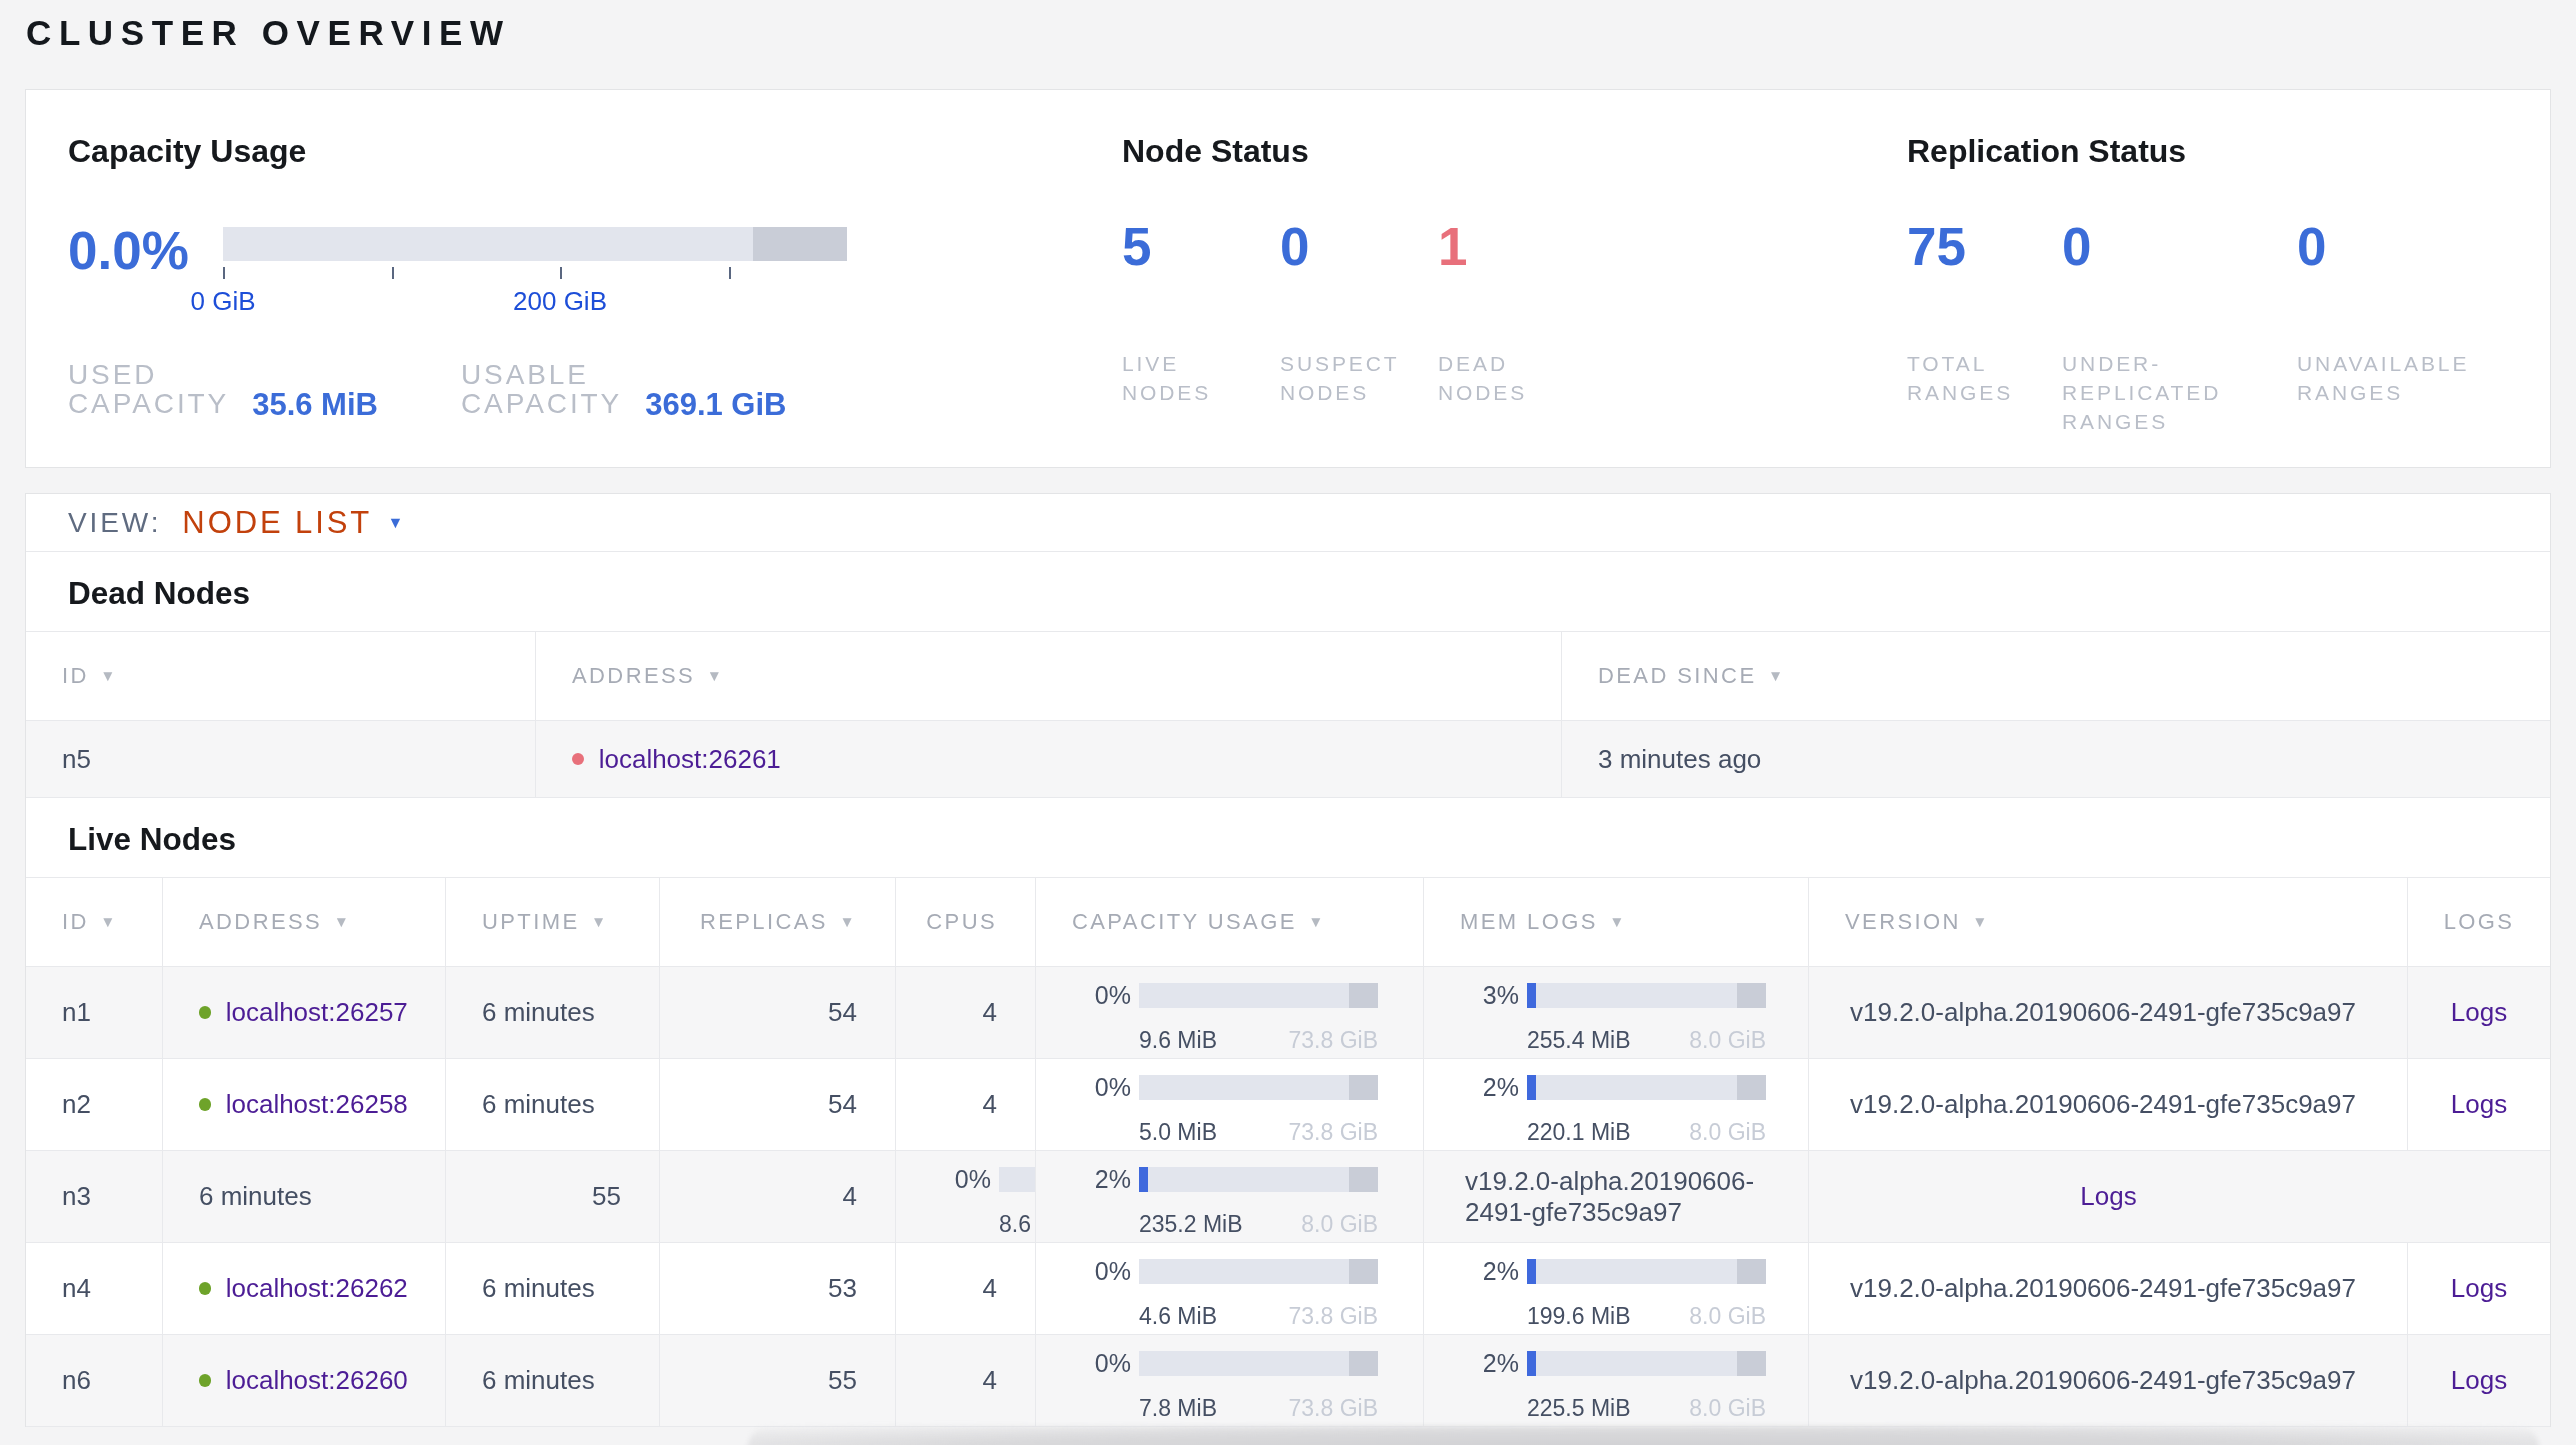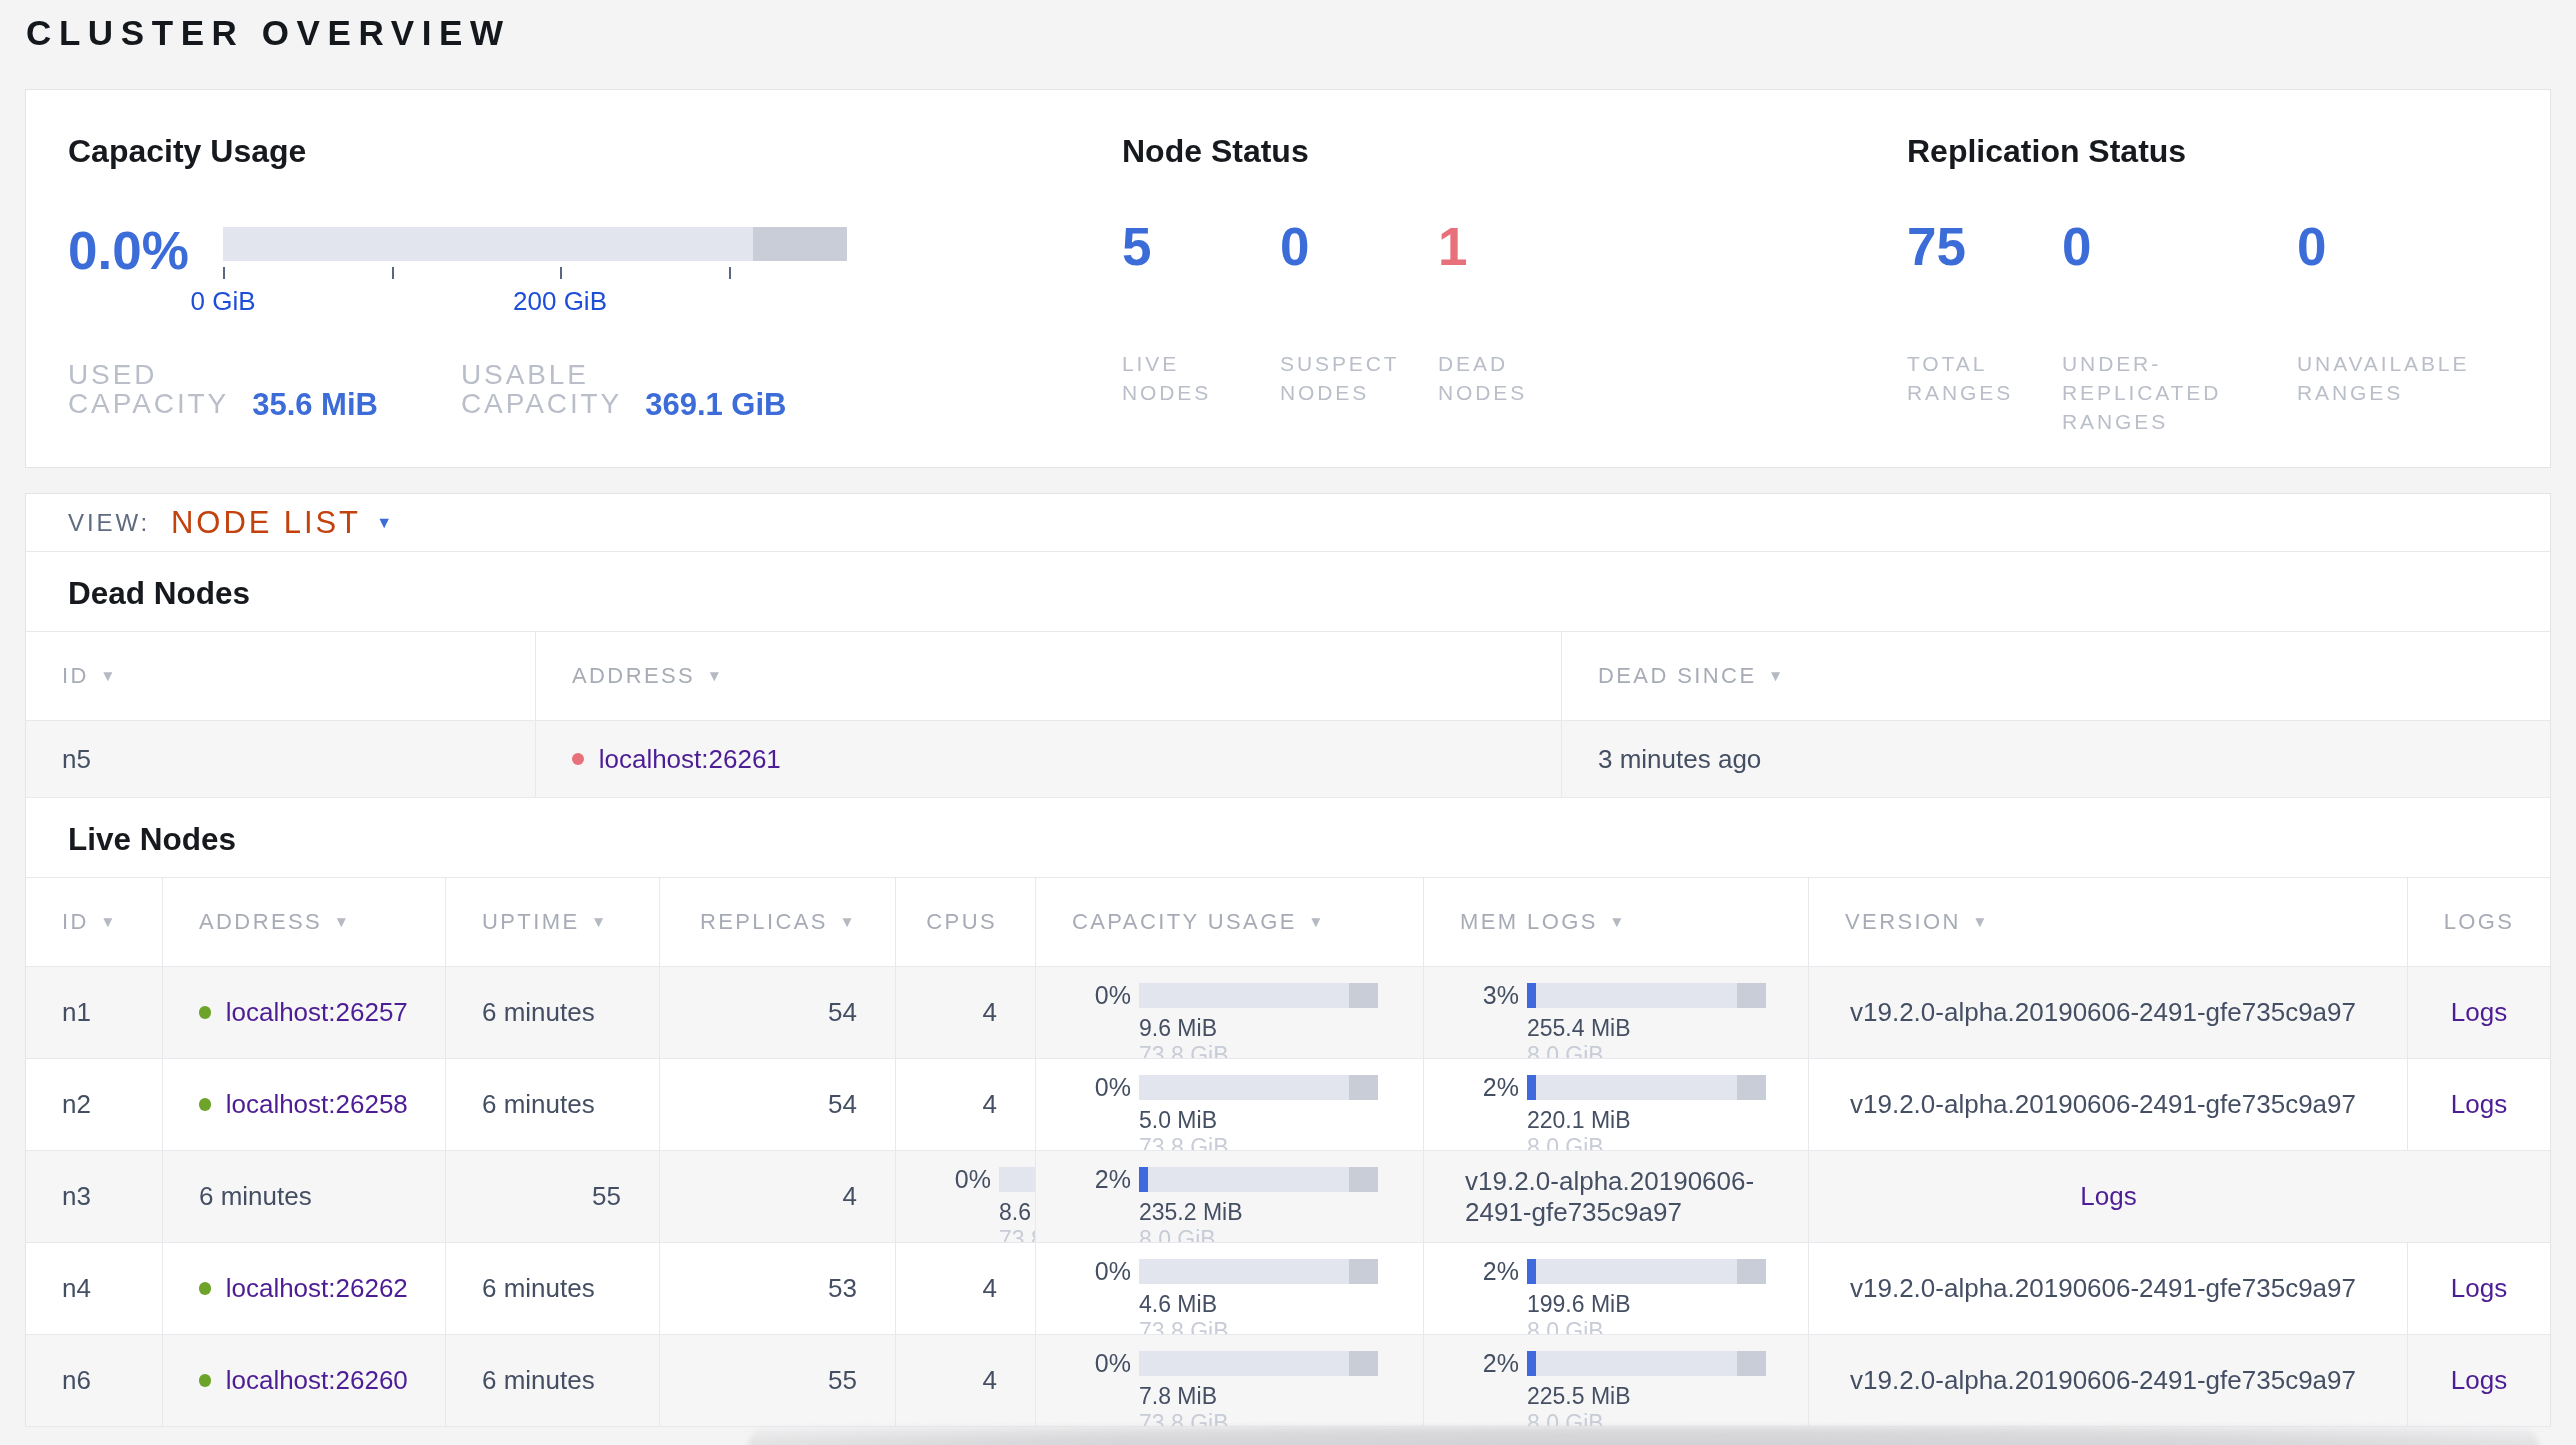--- a/index.html
+++ b/index.html
@@ -67,21 +67,21 @@
 
   
   .panel {
     position:absolute; left:25px; top:493px; width:2526px;
     background:#ffffff; border:1px solid #e3e4e6; border-bottom:none;
   }
   .view-bar {
     height:58px; border-bottom:1px solid #e8e9ec;
     display:flex; align-items:center; padding-left:42px;
   }
-  .view-label { font-size:24px; letter-spacing:2.9px; color:#5f6b80; }
+  .view-label { font-size:28px; letter-spacing:2.9px; color:#5f6b80; }
   .view-select { display:flex; align-items:center; margin-left:21px; cursor:pointer; }
   .view-value { font-size:31px; letter-spacing:2.9px; color:#c2410c; }
   .view-caret { font-size:16px; color:#3b6cd8; margin-left:15.3px; }
 
   .table-heading {
     font-size:31.5px; font-weight:700; color:#16191d;
     padding:23px 0 19px 42px;
   }
 
   
@@ -118,21 +118,21 @@
   .dot-dead { background:#e8707b; }
   a.link { color:#4c1d95; text-decoration:none; cursor:pointer; }
 
   
   .td.bar-cell { flex-direction:column; align-items:flex-start; justify-content:flex-start; padding-top:14.3px; padding-left:42px; }
   .mini-top { display:flex; align-items:center; }
   .mini-pct { width:53px; text-align:right; font-size:25px; color:#454f63; margin-right:7.6px; }
   .mini-bar { position:relative; width:239px; height:25px; background:#e2e5ed; }
   .mini-bar .cap-dark { position:absolute; right:0; top:0; height:100%; width:12%; background:#c9cdd7; }
   .mini-bar .used { position:absolute; left:0; top:0; height:100%; background:#3f69dd; }
-  .mini-labels { width:239px; margin-left:61px; margin-top:5px; display:flex; justify-content:space-between;flex-direction:column; }
+  .mini-labels { width:239px; margin-left:61px; margin-top:17px; display:flex; justify-content:space-between; }
   .mini-used  { font-size:23px; color:#454f63; }
   .mini-total { font-size:23px; color:#c7ccd6; }
 
   .version-cell { padding-left:41px; }
 
   
   .bottom-shadow {
     position:absolute; left:748px; top:1426px; width:1791px; height:44px;
     border-radius:25px;
     background:radial-gradient(ellipse at center, #d0d0d3 0%, #d9d9db 55%, rgba(244,244,245,0) 100%);

